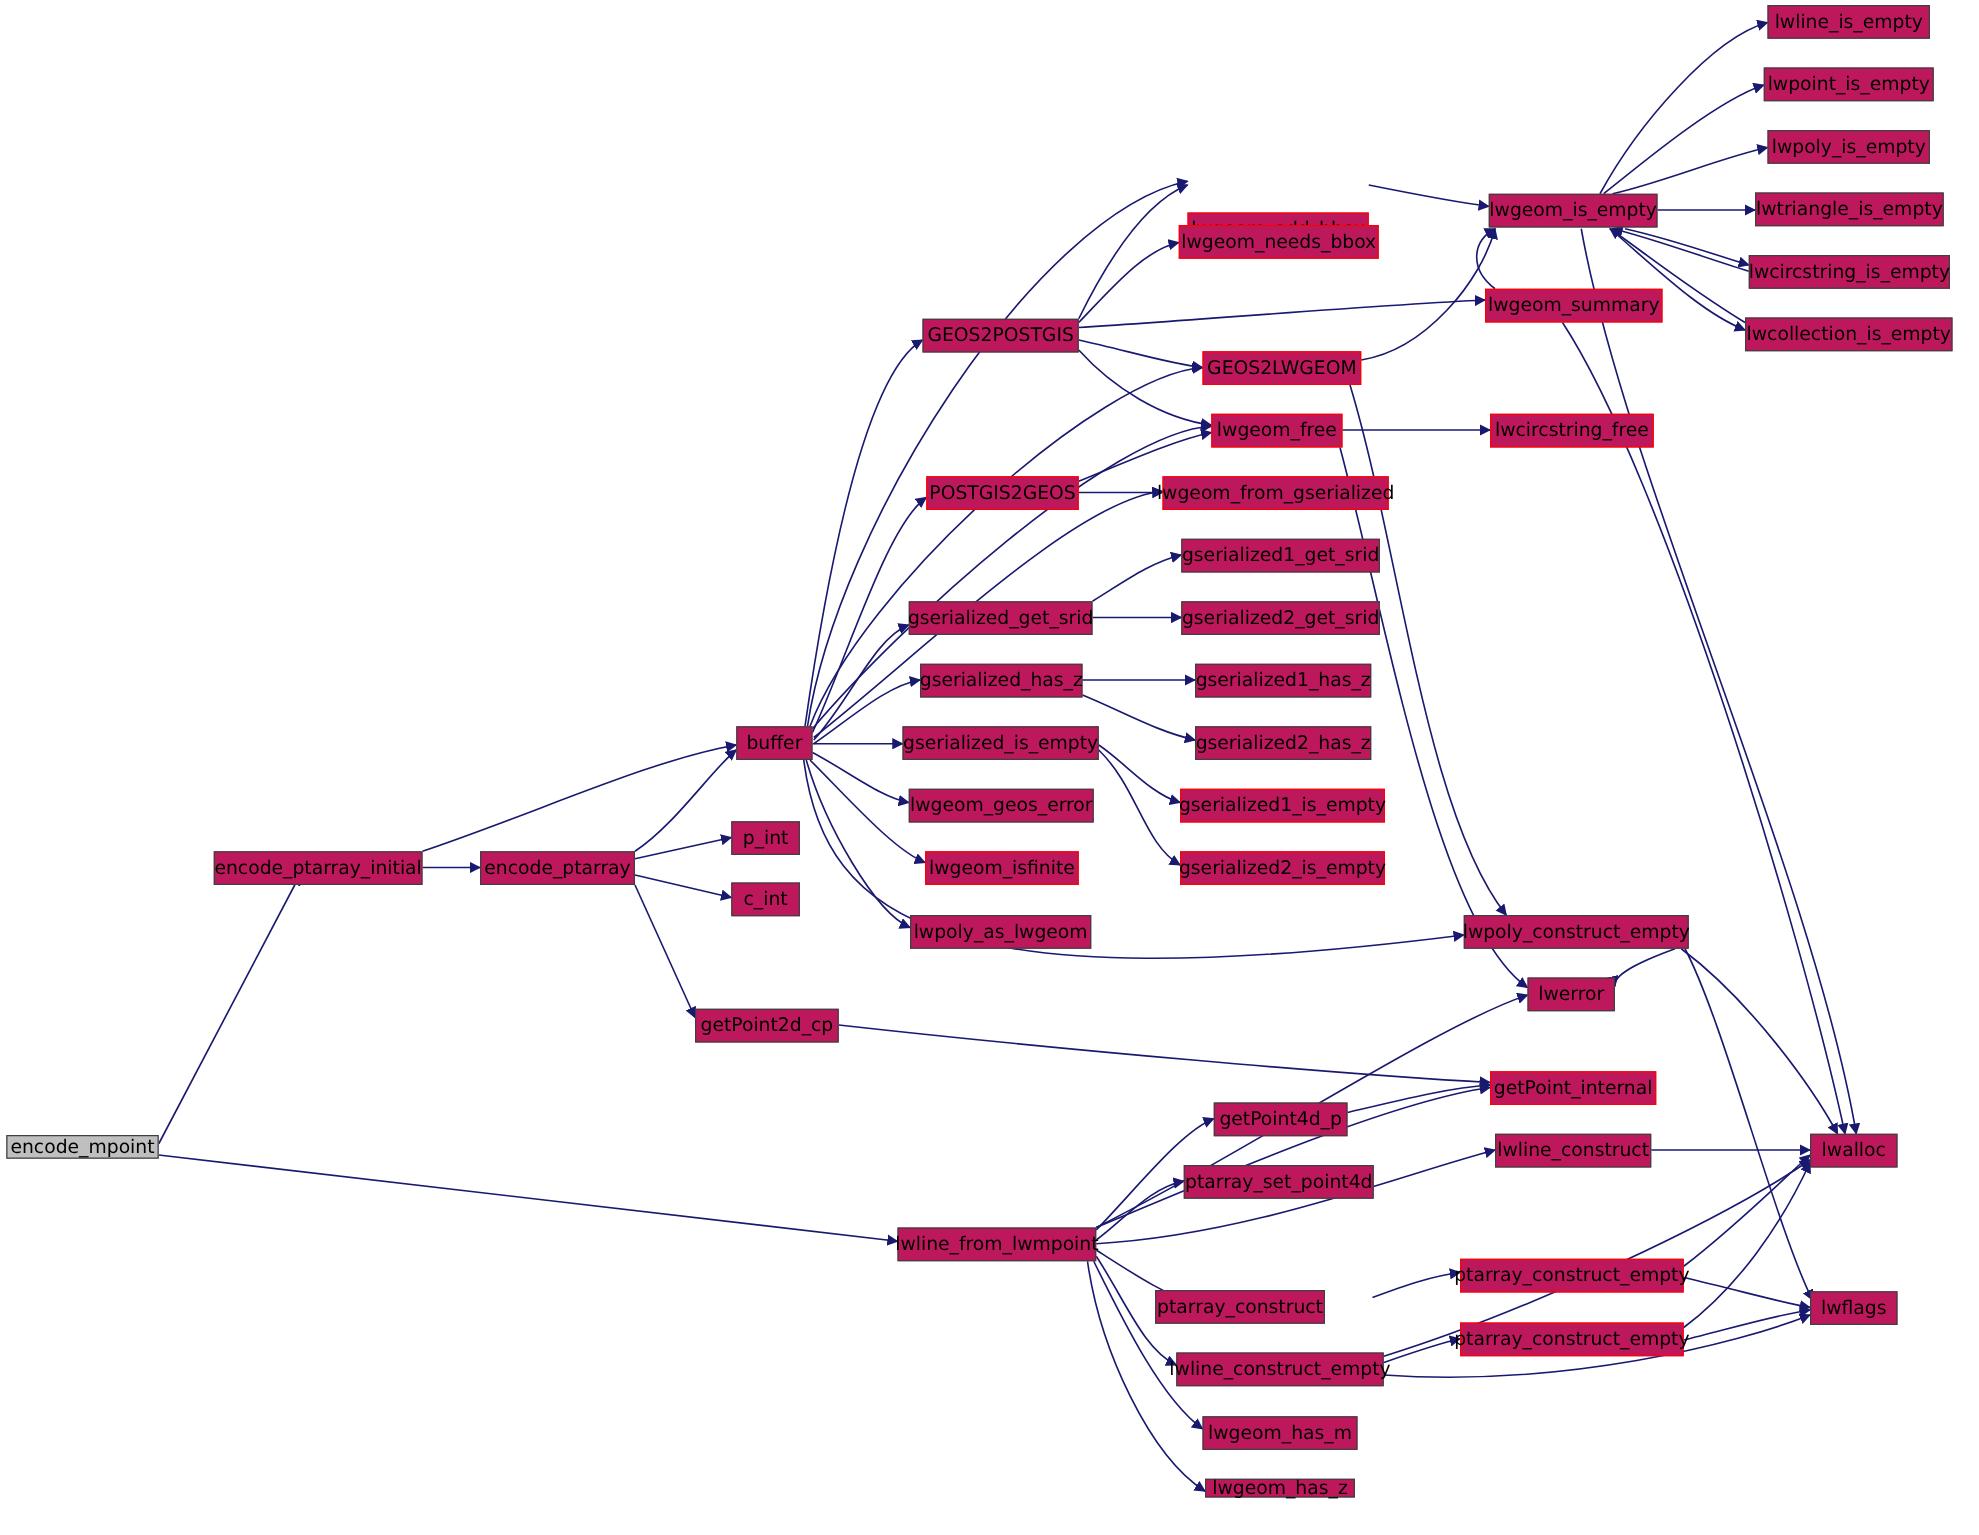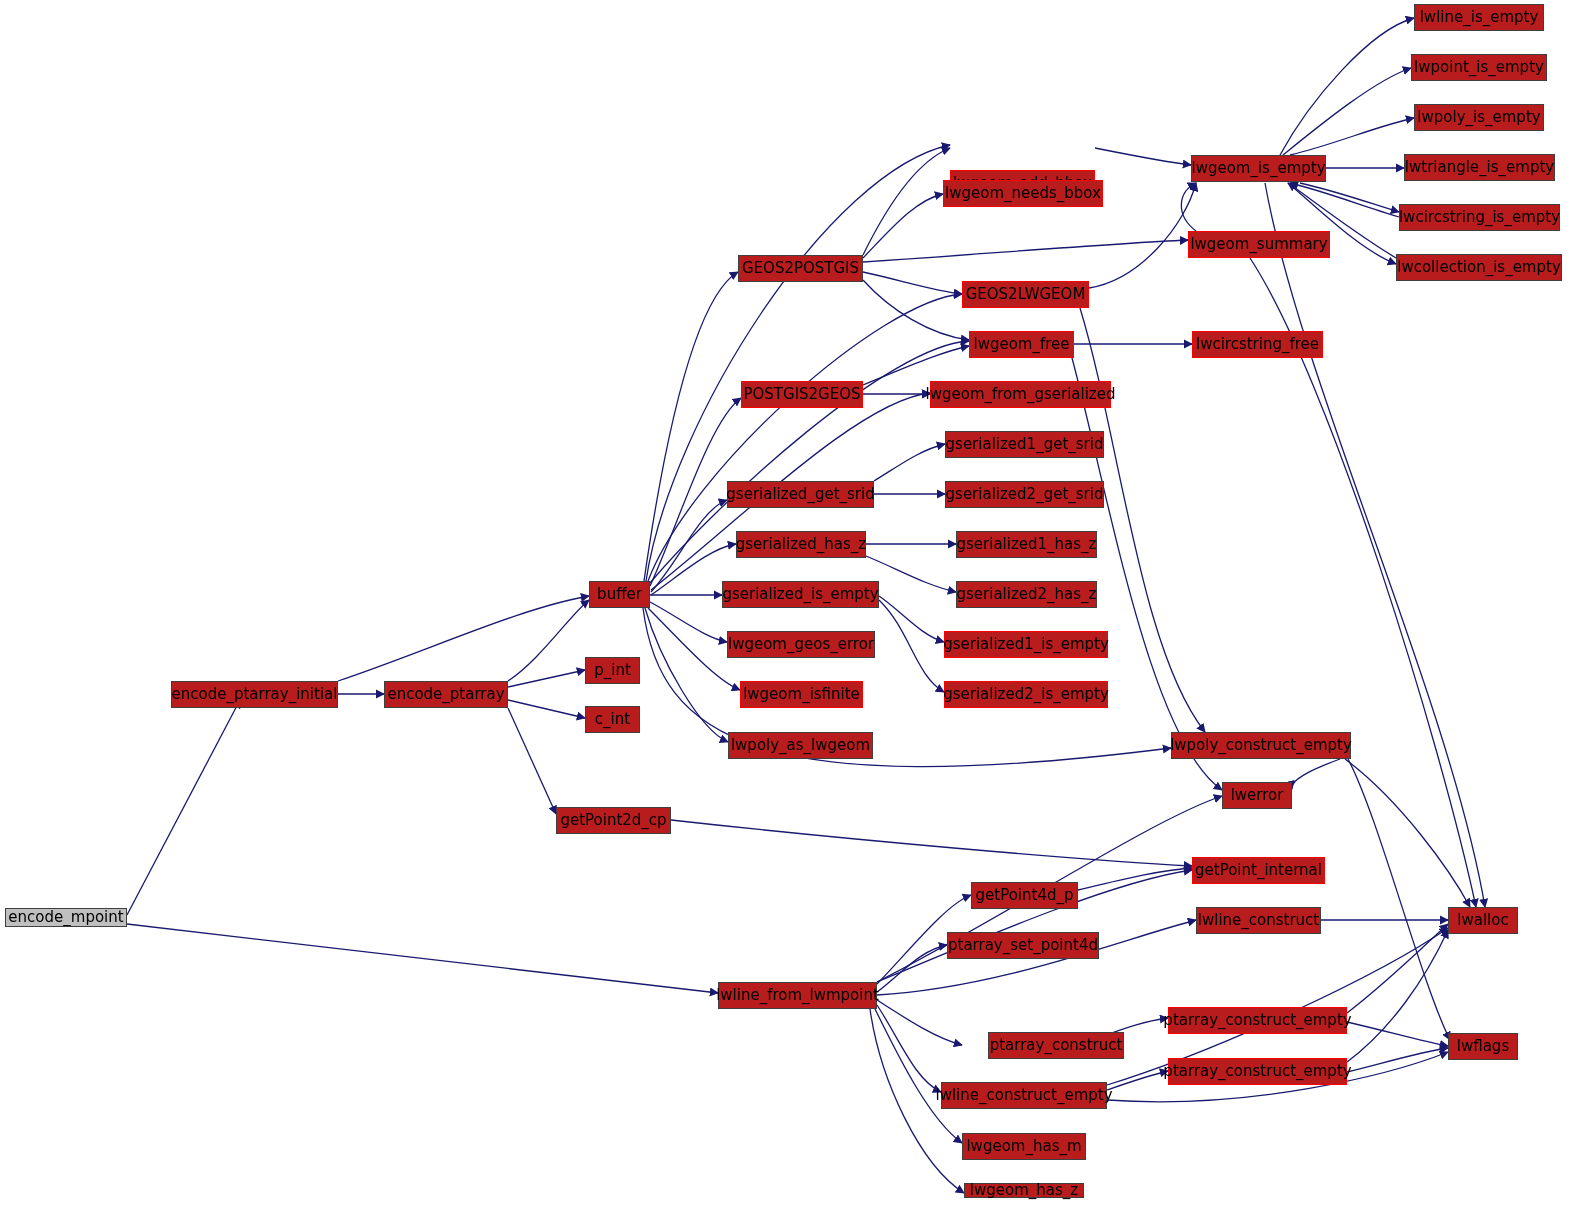--- a/index.html
+++ b/index.html
@@ -23,21 +23,21 @@
     width: 1583px;
     height: 1228px;
     pointer-events: none;
   }
   .node {
     position: absolute;
     box-sizing: border-box;
     display: flex;
     align-items: center;
     justify-content: center;
-    background: #b91c1c;
+    background: #be185d;
     border: 1px solid #404040;
     font-size: 15px;
     line-height: 1;
     color: #000000;
     white-space: nowrap;
     letter-spacing: 0px;
     z-index: 5;
   }
   .node.red {
     border-color: #ff0000;
@@ -263,21 +263,21 @@
       </div>
       <div class="node" style="left: 947px; top: 932px; width: 152px; height: 27px; text-align: center;">
         <span class="lbl">ptarray_set_point4d</span>
       </div>
       <div class="node" style="left: 718px; top: 982px; width: 159px; height: 27px;">
         <span class="lbl">lwline_from_lwmpoint</span>
       </div>
       <div class="node red" style="left: 1168px; top: 1007px; width: 179px; height: 27px;">
         <span class="lbl">ptarray_construct_empty</span>
       </div>
-      <div class="node" style="left: 988px; top: 1032px; width: 136px; height: 27px; justify-content: center;">
+      <div class="node" style="left: 924px; top: 1032px; width: 136px; height: 27px; justify-content: center;">
         <span class="lbl">ptarray_construct</span>
       </div>
       <div class="node" style="left: 1448px; top: 1033px; width: 70px; height: 27px;">
         <span class="lbl">lwflags</span>
       </div>
       <div class="node red" style="left: 1168px; top: 1058px; width: 179px; height: 27px;">
         <span class="lbl">ptarray_construct_empty</span>
       </div>
       <div class="node" style="left: 941px; top: 1082px; width: 166px; height: 27px;">
         <span class="lbl">lwline_construct_empty</span>

